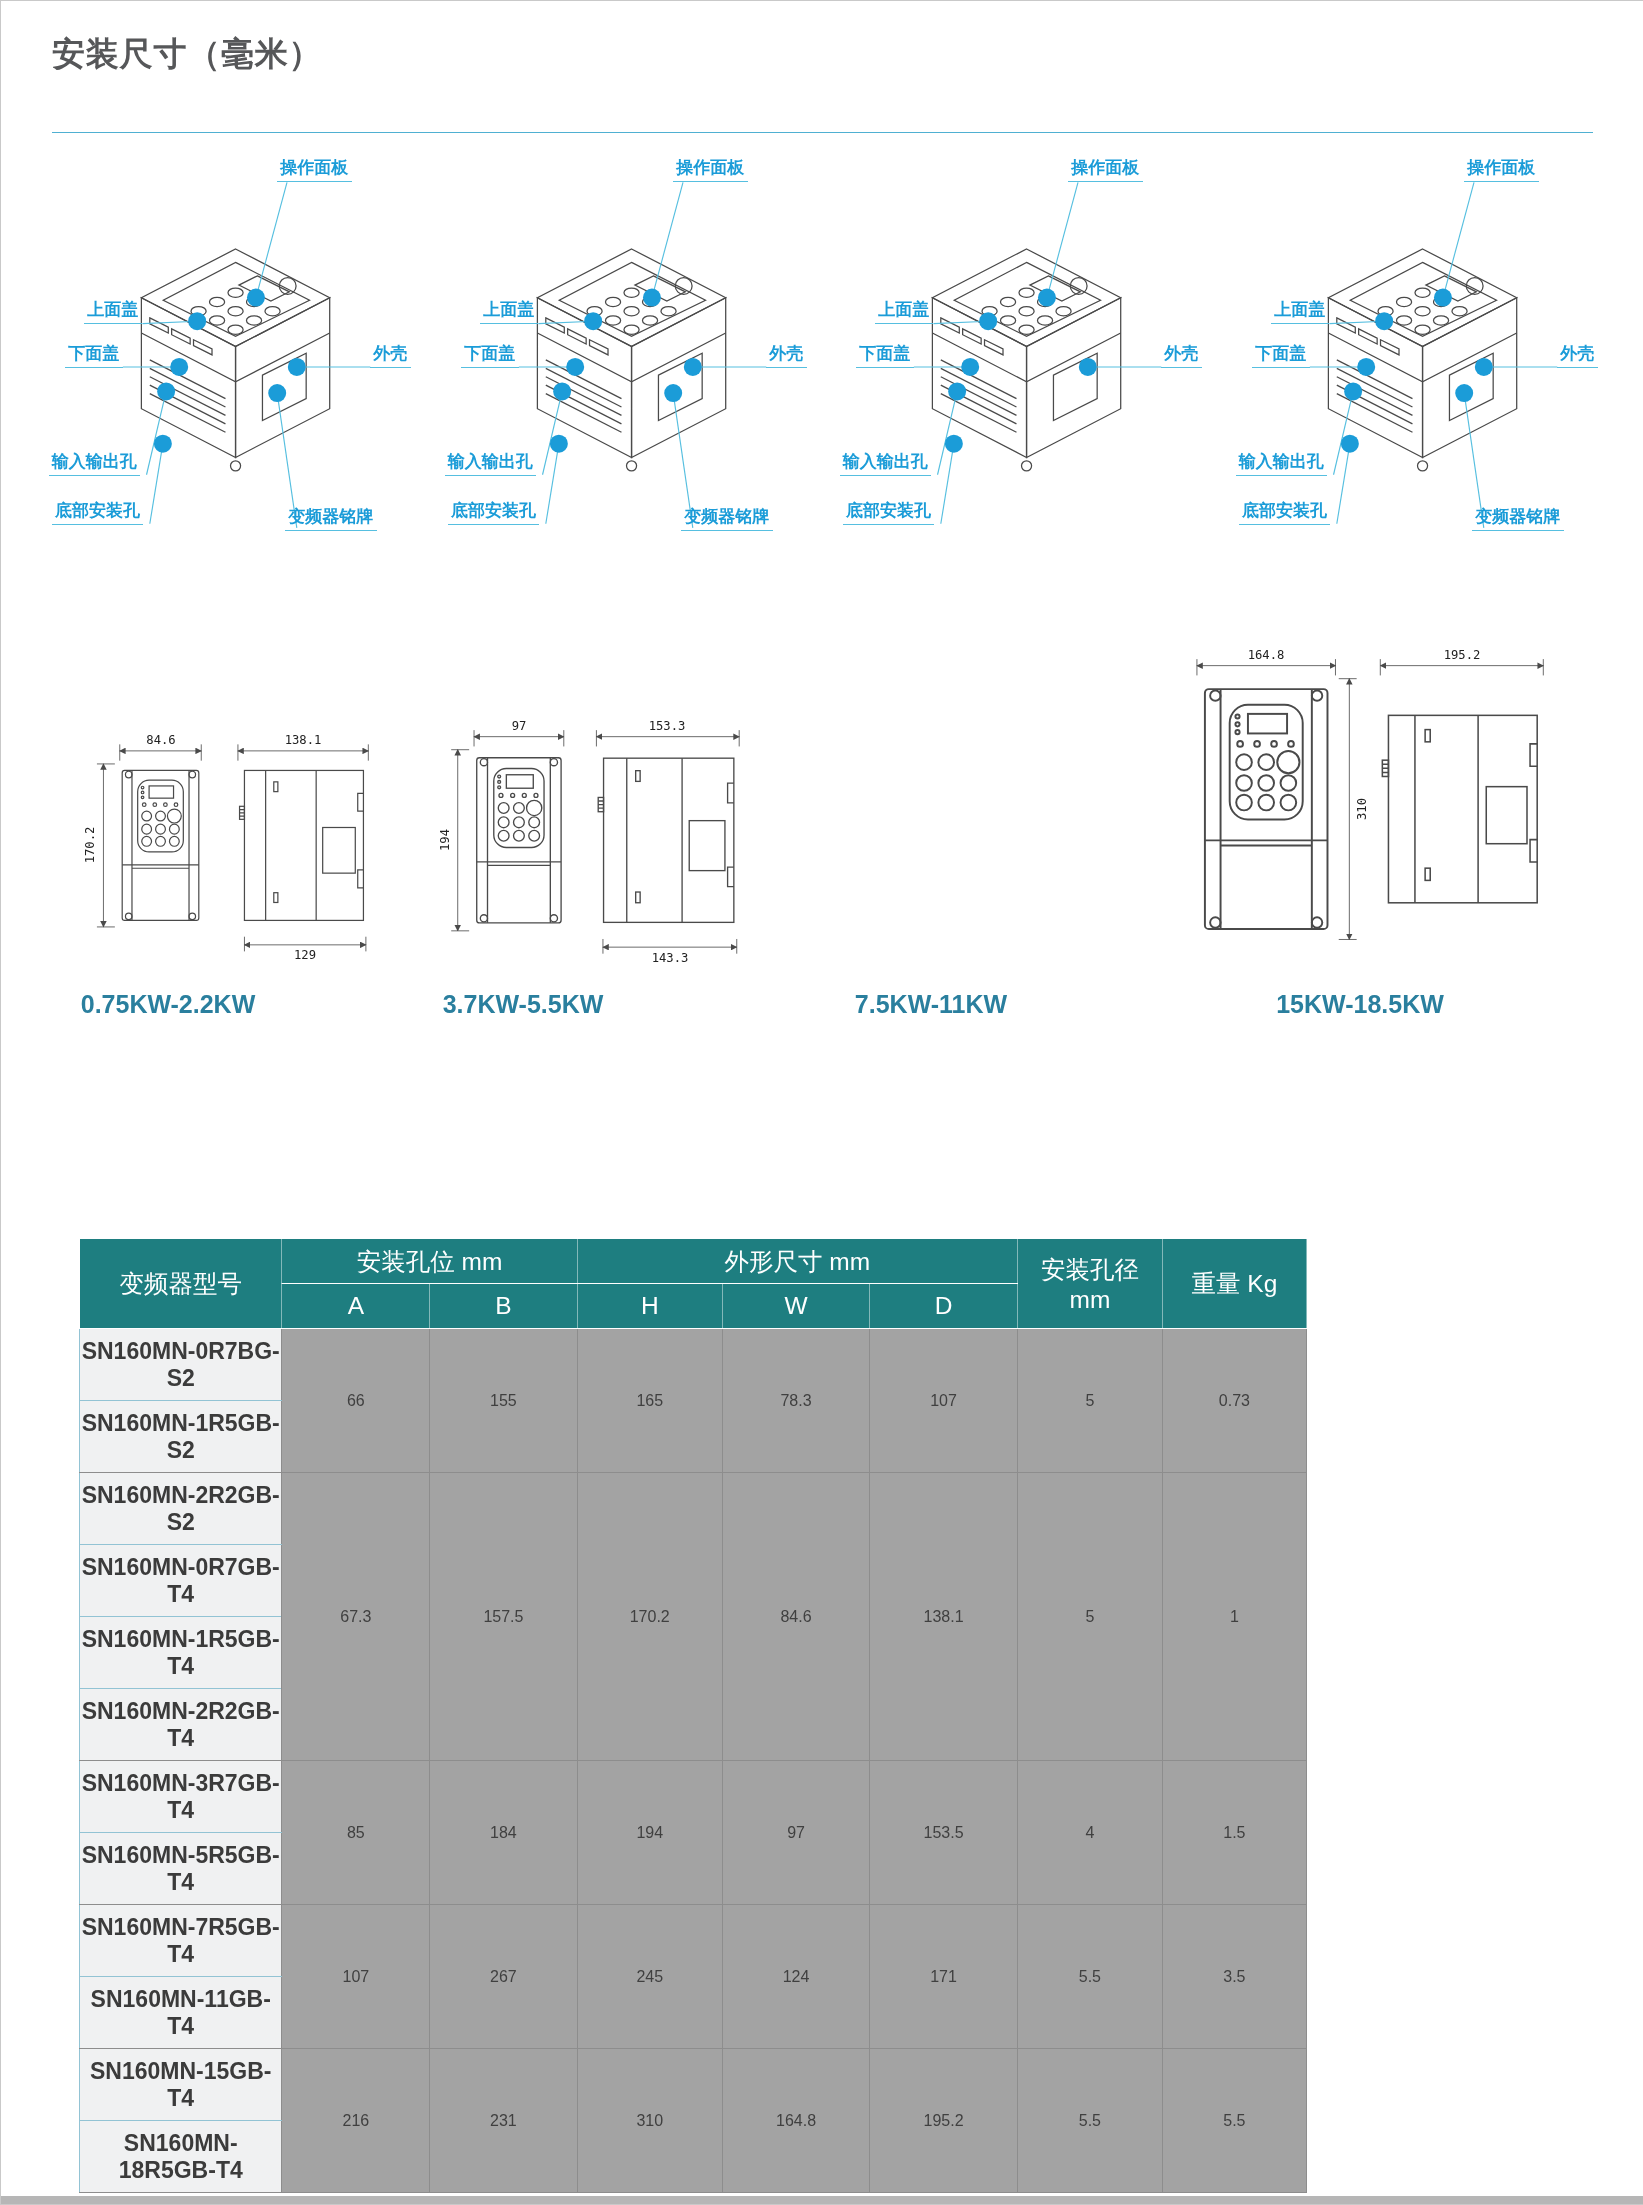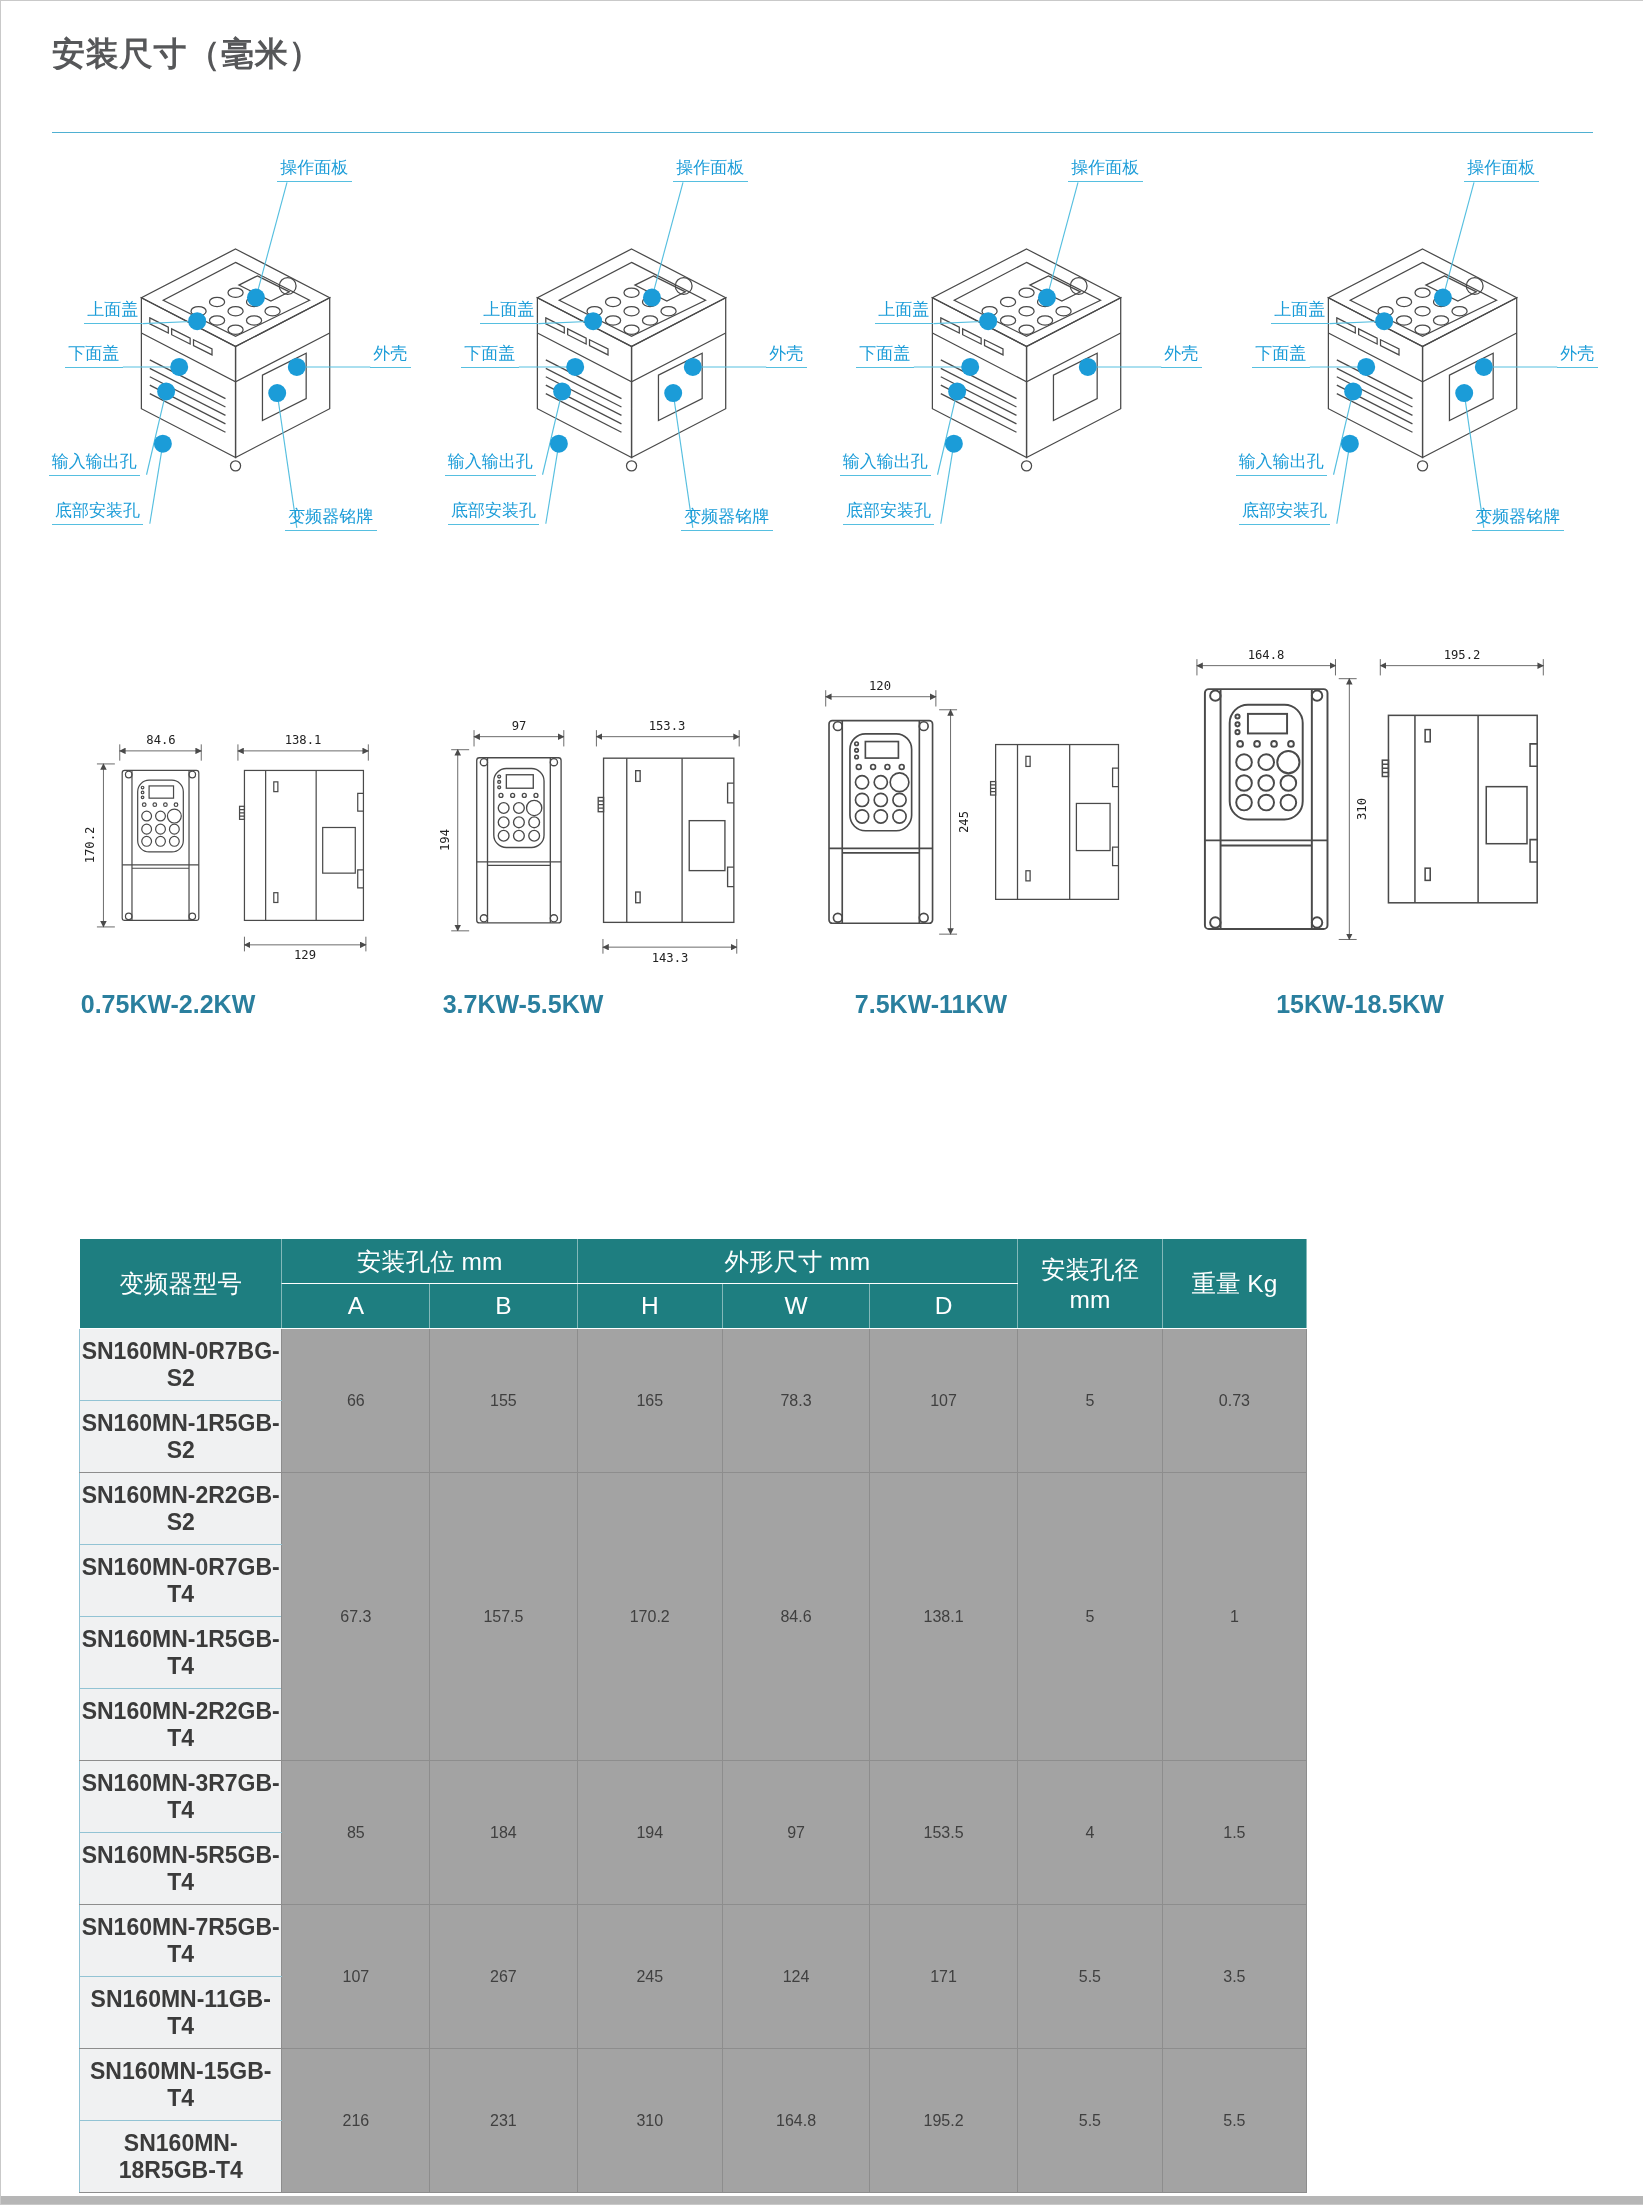--- a/index.html
+++ b/index.html
@@ -17,21 +17,21 @@
     border-top:1.6px solid #4fb0d2;
   }
   .section-title{
     position:absolute;left:51px;top:1141px;margin:0;
     font-size:39px;font-weight:bold;color:#565759;
   }
   
   .iso-fig{position:absolute;width:392px;height:433px;margin:0;padding:0;}
   .iso-fig svg{position:absolute;left:0;top:0;}
   .co{
-    position:absolute;color:#1b9cd8;font-size:17px;font-weight:normal;
+    position:absolute;color:#1b9cd8;font-size:17px;font-weight:bold;
     border-bottom:0.8px solid #56bfe0;padding:0 3.3px 2.4px 3.3px;white-space:nowrap;line-height:1.2;
   }
   .art{stroke:#4a4a4a;stroke-width:1.5;fill:none;}
   .leader{stroke:#56bfe0;stroke-width:1.4;}
   .dot{fill:#1b9cd8;stroke:none;}
   
   .dim-fig{position:absolute;margin:0;padding:0;}
   .dim-fig svg{position:absolute;left:0;top:0;}
   .dl{stroke:#4a4a4a;stroke-width:1;fill:none;}
   .tk{stroke:#4a4a4a;stroke-width:1;}
@@ -324,34 +324,20 @@
       <line class="tk" x1="213" y1="277" x2="213" y2="295"></line>
         <line class="tk" x1="377" y1="277" x2="377" y2="295"></line>
       <line class="dl" x1="213" y1="287" x2="377" y2="287" marker-start="url(#arr)" marker-end="url(#arr)"></line>
     </svg>
     <span class="dim dim-h" style="left:90px;top:5.7px">97</span>
     <span class="dim dim-v" style="left:16.3px;top:127px">194</span>
     <span class="dim dim-h" style="left:238px;top:5.7px">153.3</span>
     <span class="dim dim-h" style="left:241px;top:238px">143.3</span>
   </figure>
 
-  <figure class="dim-fig" style="left:788px;top:676px;width:359px;height:294px">
-    <svg viewBox="0 0 440 360" width="359" height="294">
-      <use href="#vfd-front" x="45" y="40" width="135" height="275"></use>
-      <use href="#vfd-side" x="245" y="40" width="165" height="275"></use>
-      <line class="tk" x1="45" y1="16" x2="45" y2="36"></line>
-        <line class="tk" x1="180" y1="16" x2="180" y2="36"></line>
-      <line class="dl" x1="45" y1="24" x2="180" y2="24" marker-start="url(#arr)" marker-end="url(#arr)"></line>
-      <line class="tk" x1="184" y1="40" x2="206" y2="40"></line>
-        <line class="tk" x1="184" y1="315" x2="206" y2="315"></line>
-      <line class="dl" x1="198" y1="40" x2="198" y2="315" marker-start="url(#arr)" marker-end="url(#arr)"></line>
-    </svg>
-    <span class="dim dim-h" style="left:91px;top:1.6px">120</span>
-    <span class="dim dim-v" style="left:175px;top:145px">245</span>
-  </figure>
 
   <figure class="dim-fig" style="left:1159px;top:641px;width:408px;height:326px">
     <svg viewBox="0 0 500 400" width="408" height="326">
       <use href="#vfd-front" x="45" y="45" width="170" height="320"></use>
       <use href="#vfd-side" x="270" y="45" width="200" height="320"></use>
       <line class="tk" x1="45" y1="21" x2="45" y2="41"></line>
         <line class="tk" x1="215" y1="21" x2="215" y2="41"></line>
       <line class="dl" x1="45" y1="29" x2="215" y2="29" marker-start="url(#arr)" marker-end="url(#arr)"></line>
       <line class="tk" x1="219" y1="45" x2="241" y2="45"></line>
         <line class="tk" x1="219" y1="365" x2="241" y2="365"></line>

